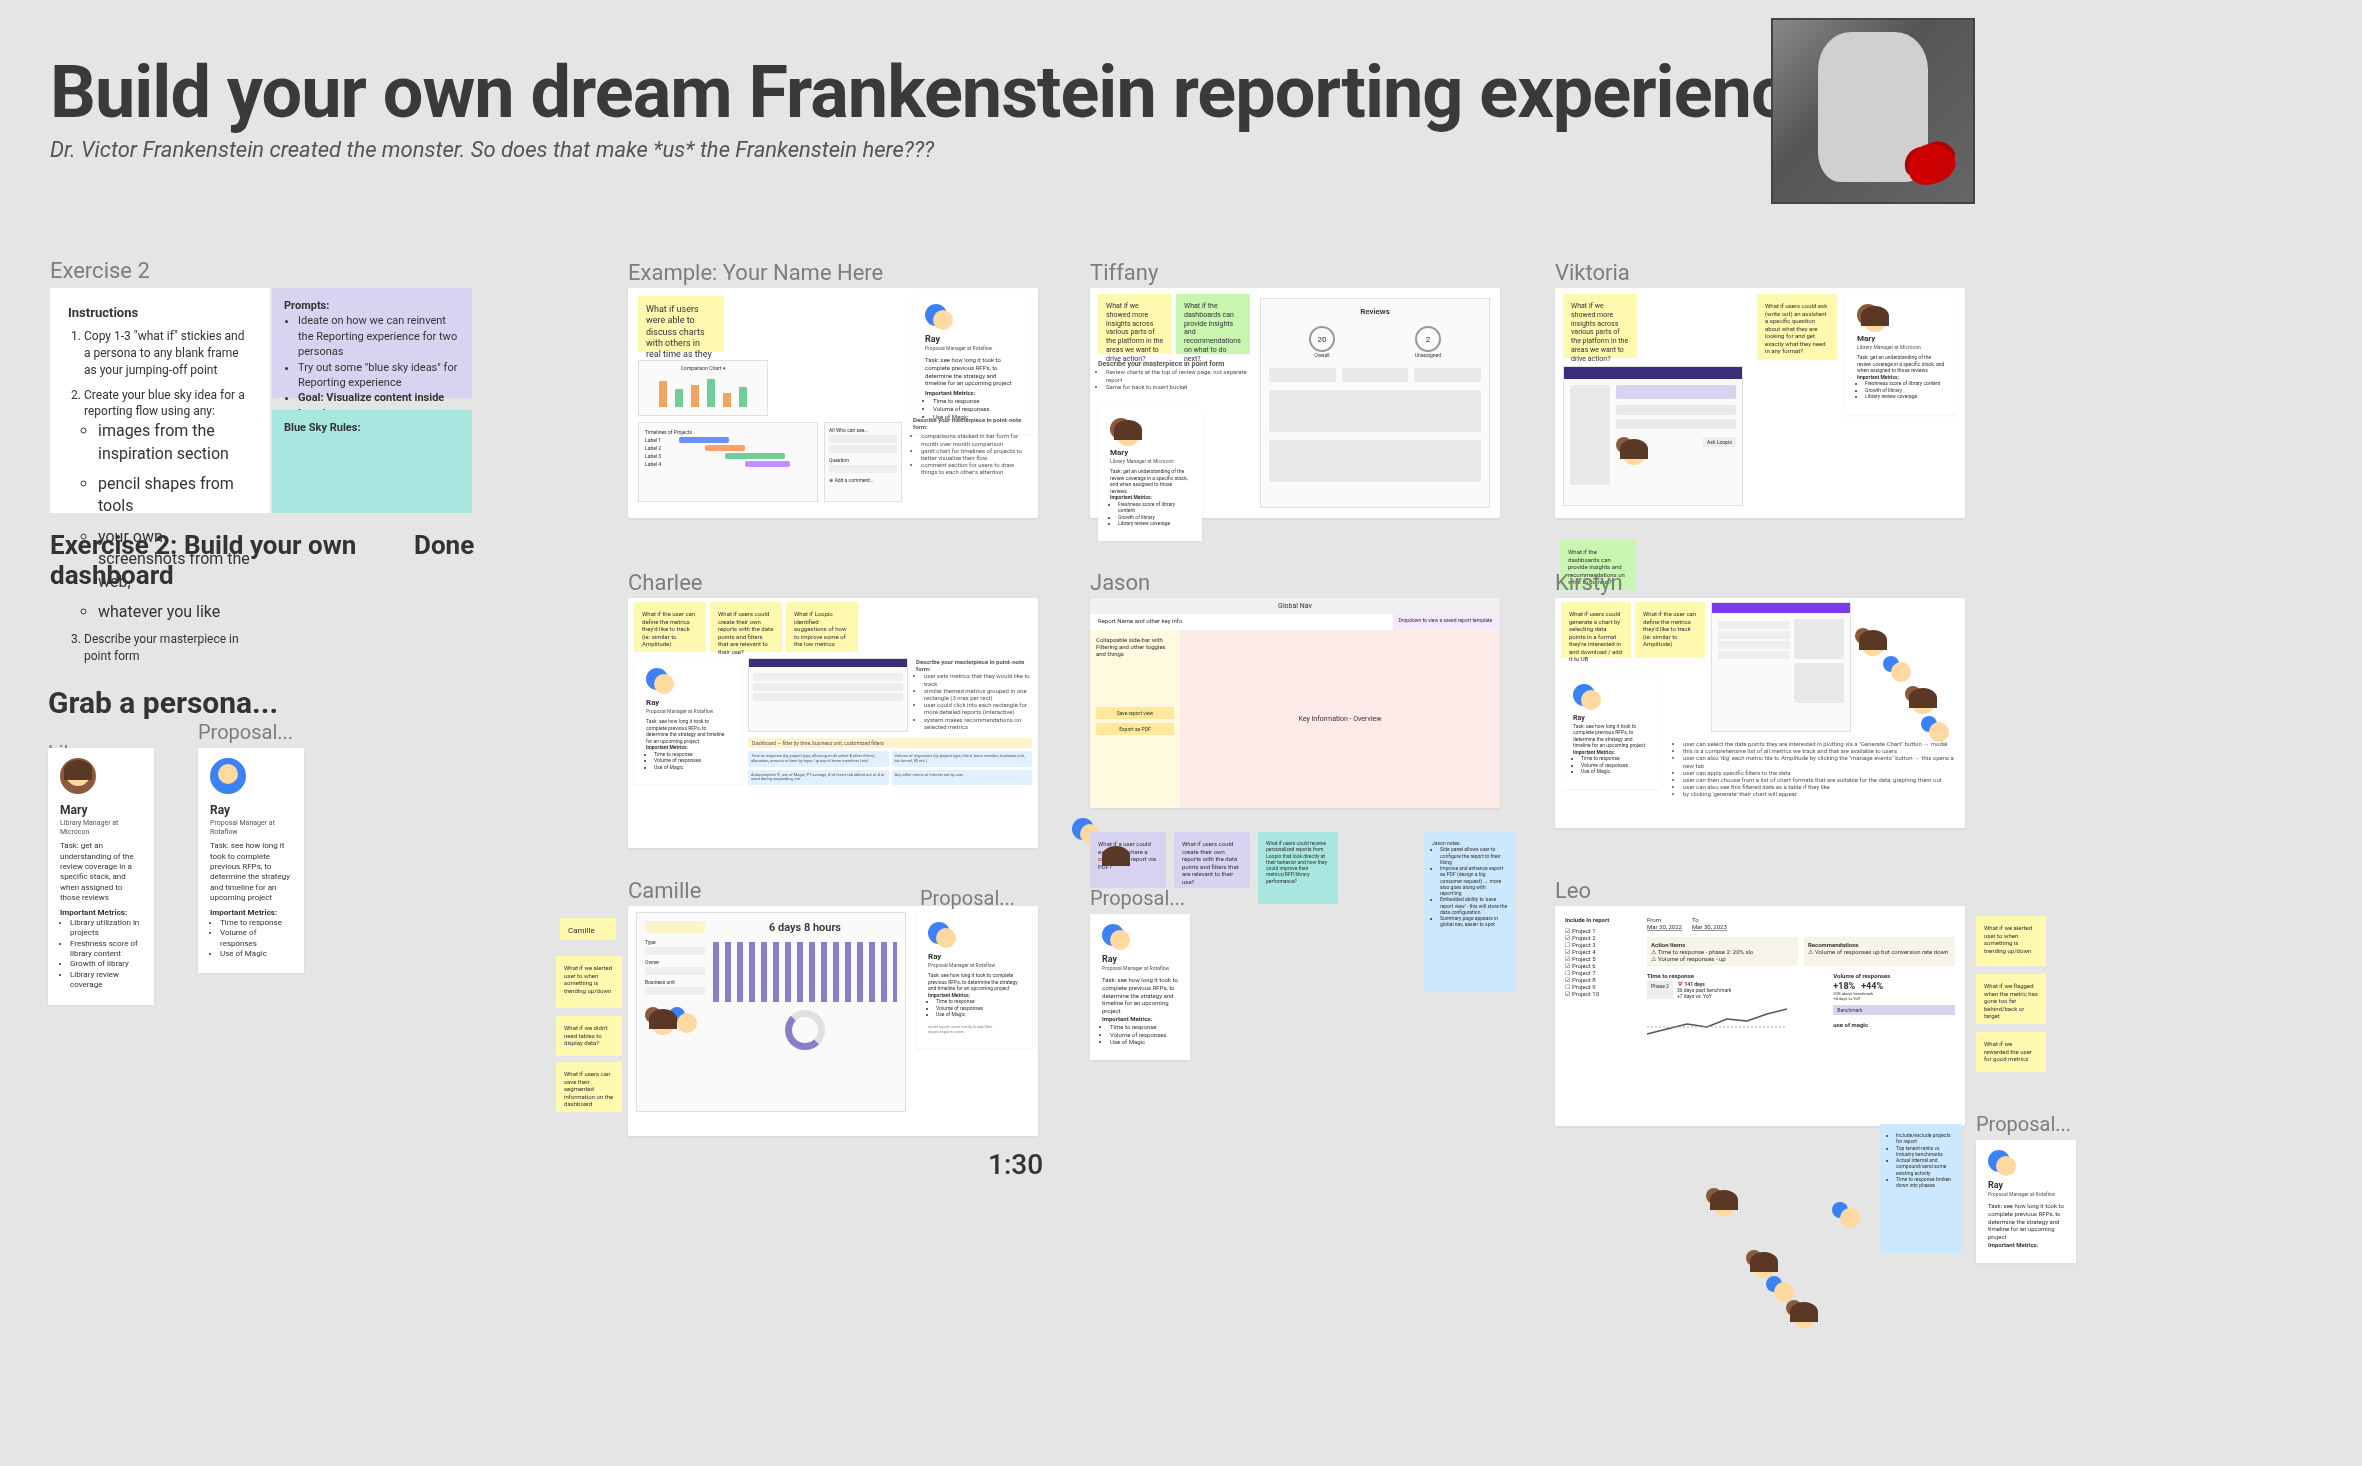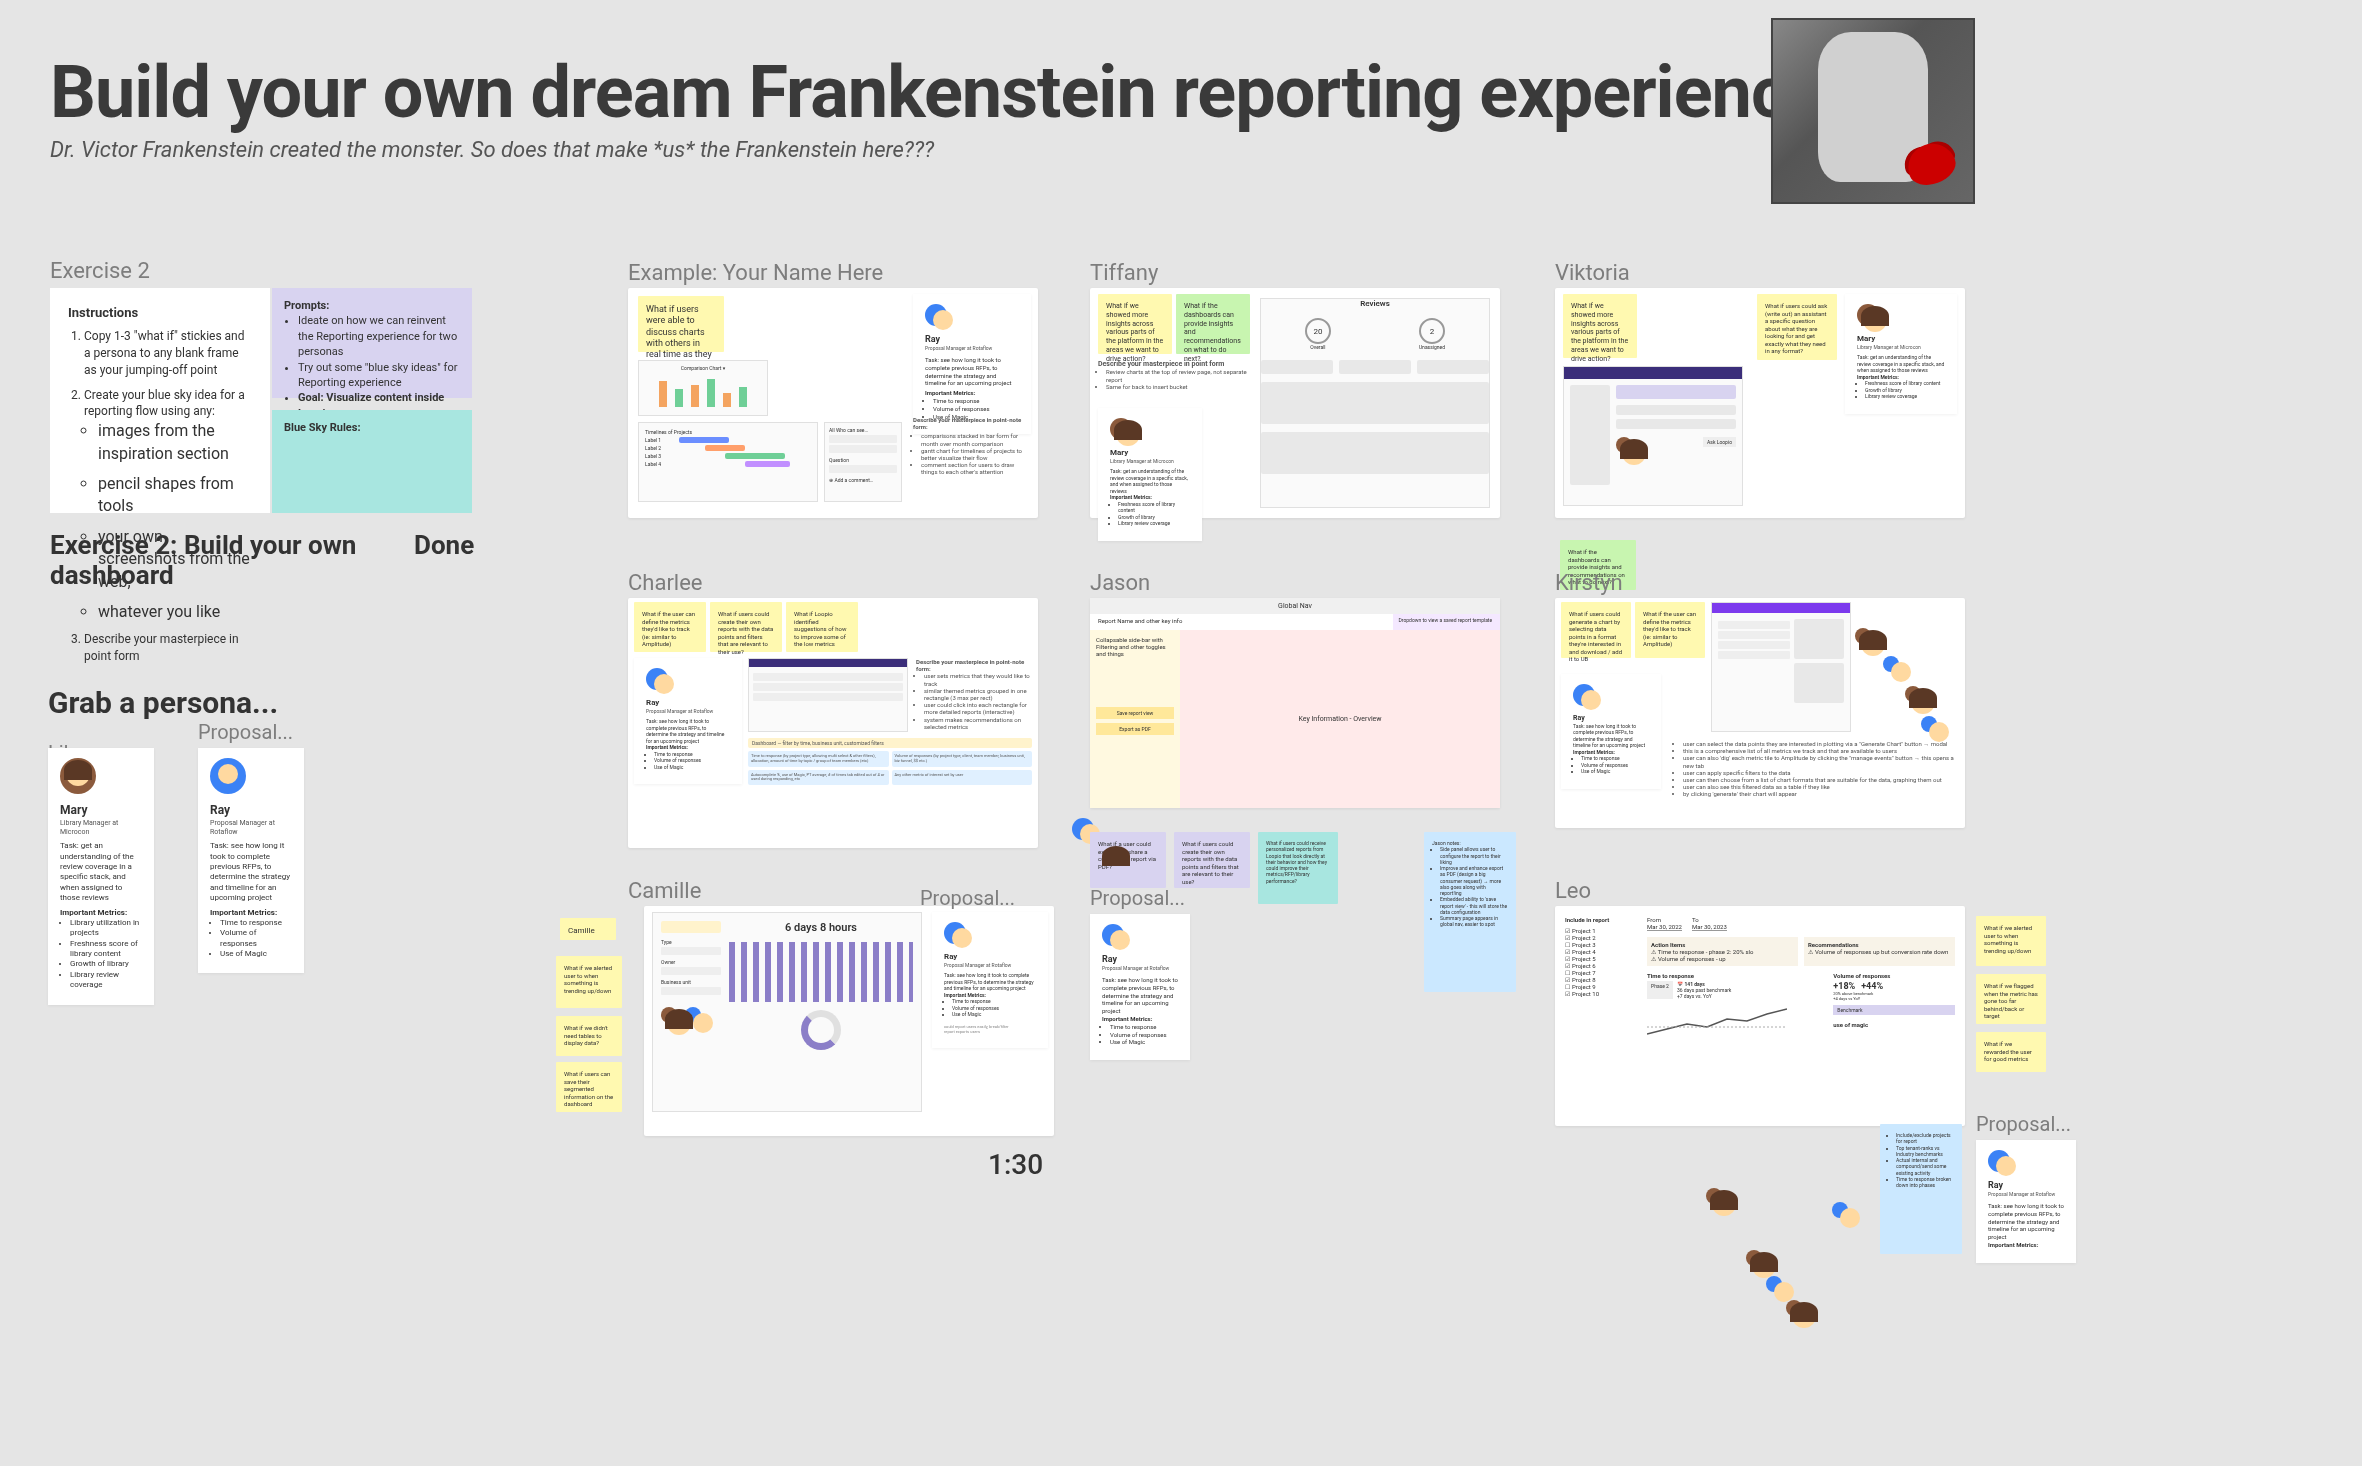--- a/index.html
+++ b/index.html
@@ -229,21 +229,21 @@
      <div class="pname" style="font-size:8px;">Mary</div>
      <div class="prole" style="font-size:5px;">Library Manager at Microcon</div>
      <div>Task: get an understanding of the review coverage in a specific stack, and when assigned to those reviews</div>
      <b>Important Metrics:</b>
      <ul style="margin-left:8px;">
         <li>Freshness score of library content</li>
         <li>Growth of library</li>
         <li>Library review coverage</li>
       </ul>
   </div>
-  <div class="abs wf" style="left:170px; top:10px; width:230px; height:210px; ">
+  <div class="abs wf" style="left:170px; top:10px; width:230px; height:210px; padding:8px;">
     <div style="text-align:center; font-size:8px; font-weight:600;">Reviews</div>
     <div style="display:flex; justify-content:space-around; margin:10px 0;">
       <div style="text-align:center;">
           <div style="width:26px;height:26px;border:2px solid #999;border-radius:50%;display:flex;align-items:center;justify-content:center;font-size:8px;">20</div>
           <div style="font-size:5px;">Overall</div>
         </div>
       <div style="text-align:center;">
           <div style="width:26px;height:26px;border:2px solid #999;border-radius:50%;display:flex;align-items:center;justify-content:center;font-size:8px;">2</div>
           <div style="font-size:5px;">Unassigned</div>
         </div>
@@ -426,21 +426,21 @@
 </div>
 
 
 
 
 <div class="abs section-label" style="left:628px; top:878px;">Camille</div>
 <div class="abs sticky yellow" style="left:560px; top:918px; width:56px; height:22px; font-size:8px;">Camille</div>
 <div class="abs sticky yellow" style="left:556px; top:956px; width:66px; height:52px; font-size:6px;">What if we alerted user to when something is trending up/down</div>
 <div class="abs sticky yellow" style="left:556px; top:1016px; width:66px; height:40px; font-size:6px;">What if we didn't need tables to display data?</div>
 <div class="abs sticky yellow" style="left:556px; top:1062px; width:66px; height:50px; font-size:6px;">What if users can save their segmented information on the dashboard</div>
-<div class="abs card" style="left:628px; top:906px; width:410px; height:230px; padding:20px;margin-left:16px;">
+<div class="abs card" style="left:628px; top:906px; width:410px; height:230px; padding:20px;">
   <div class="abs wf" style="left:8px; top:6px; width:270px; height:200px; padding:8px; display:flex; gap:8px;">
     <div style="width:60px;">
       <div class="wf-block" style="height:12px; background:#fff3cc; margin-bottom:6px;"></div>
       <div style="font-size:5px;">Type</div><div class="wf-bar"></div>
       <div style="font-size:5px; margin-top:4px;">Owner</div><div class="wf-bar"></div>
       <div style="font-size:5px; margin-top:4px;">Business unit</div><div class="wf-bar"></div>
       <span class="avatar mary tiny" style="margin-top:10px;"></span>
       <span class="avatar ray tiny" style="margin-left:4px;"></span>
     </div>
     <div style="flex:1;">

